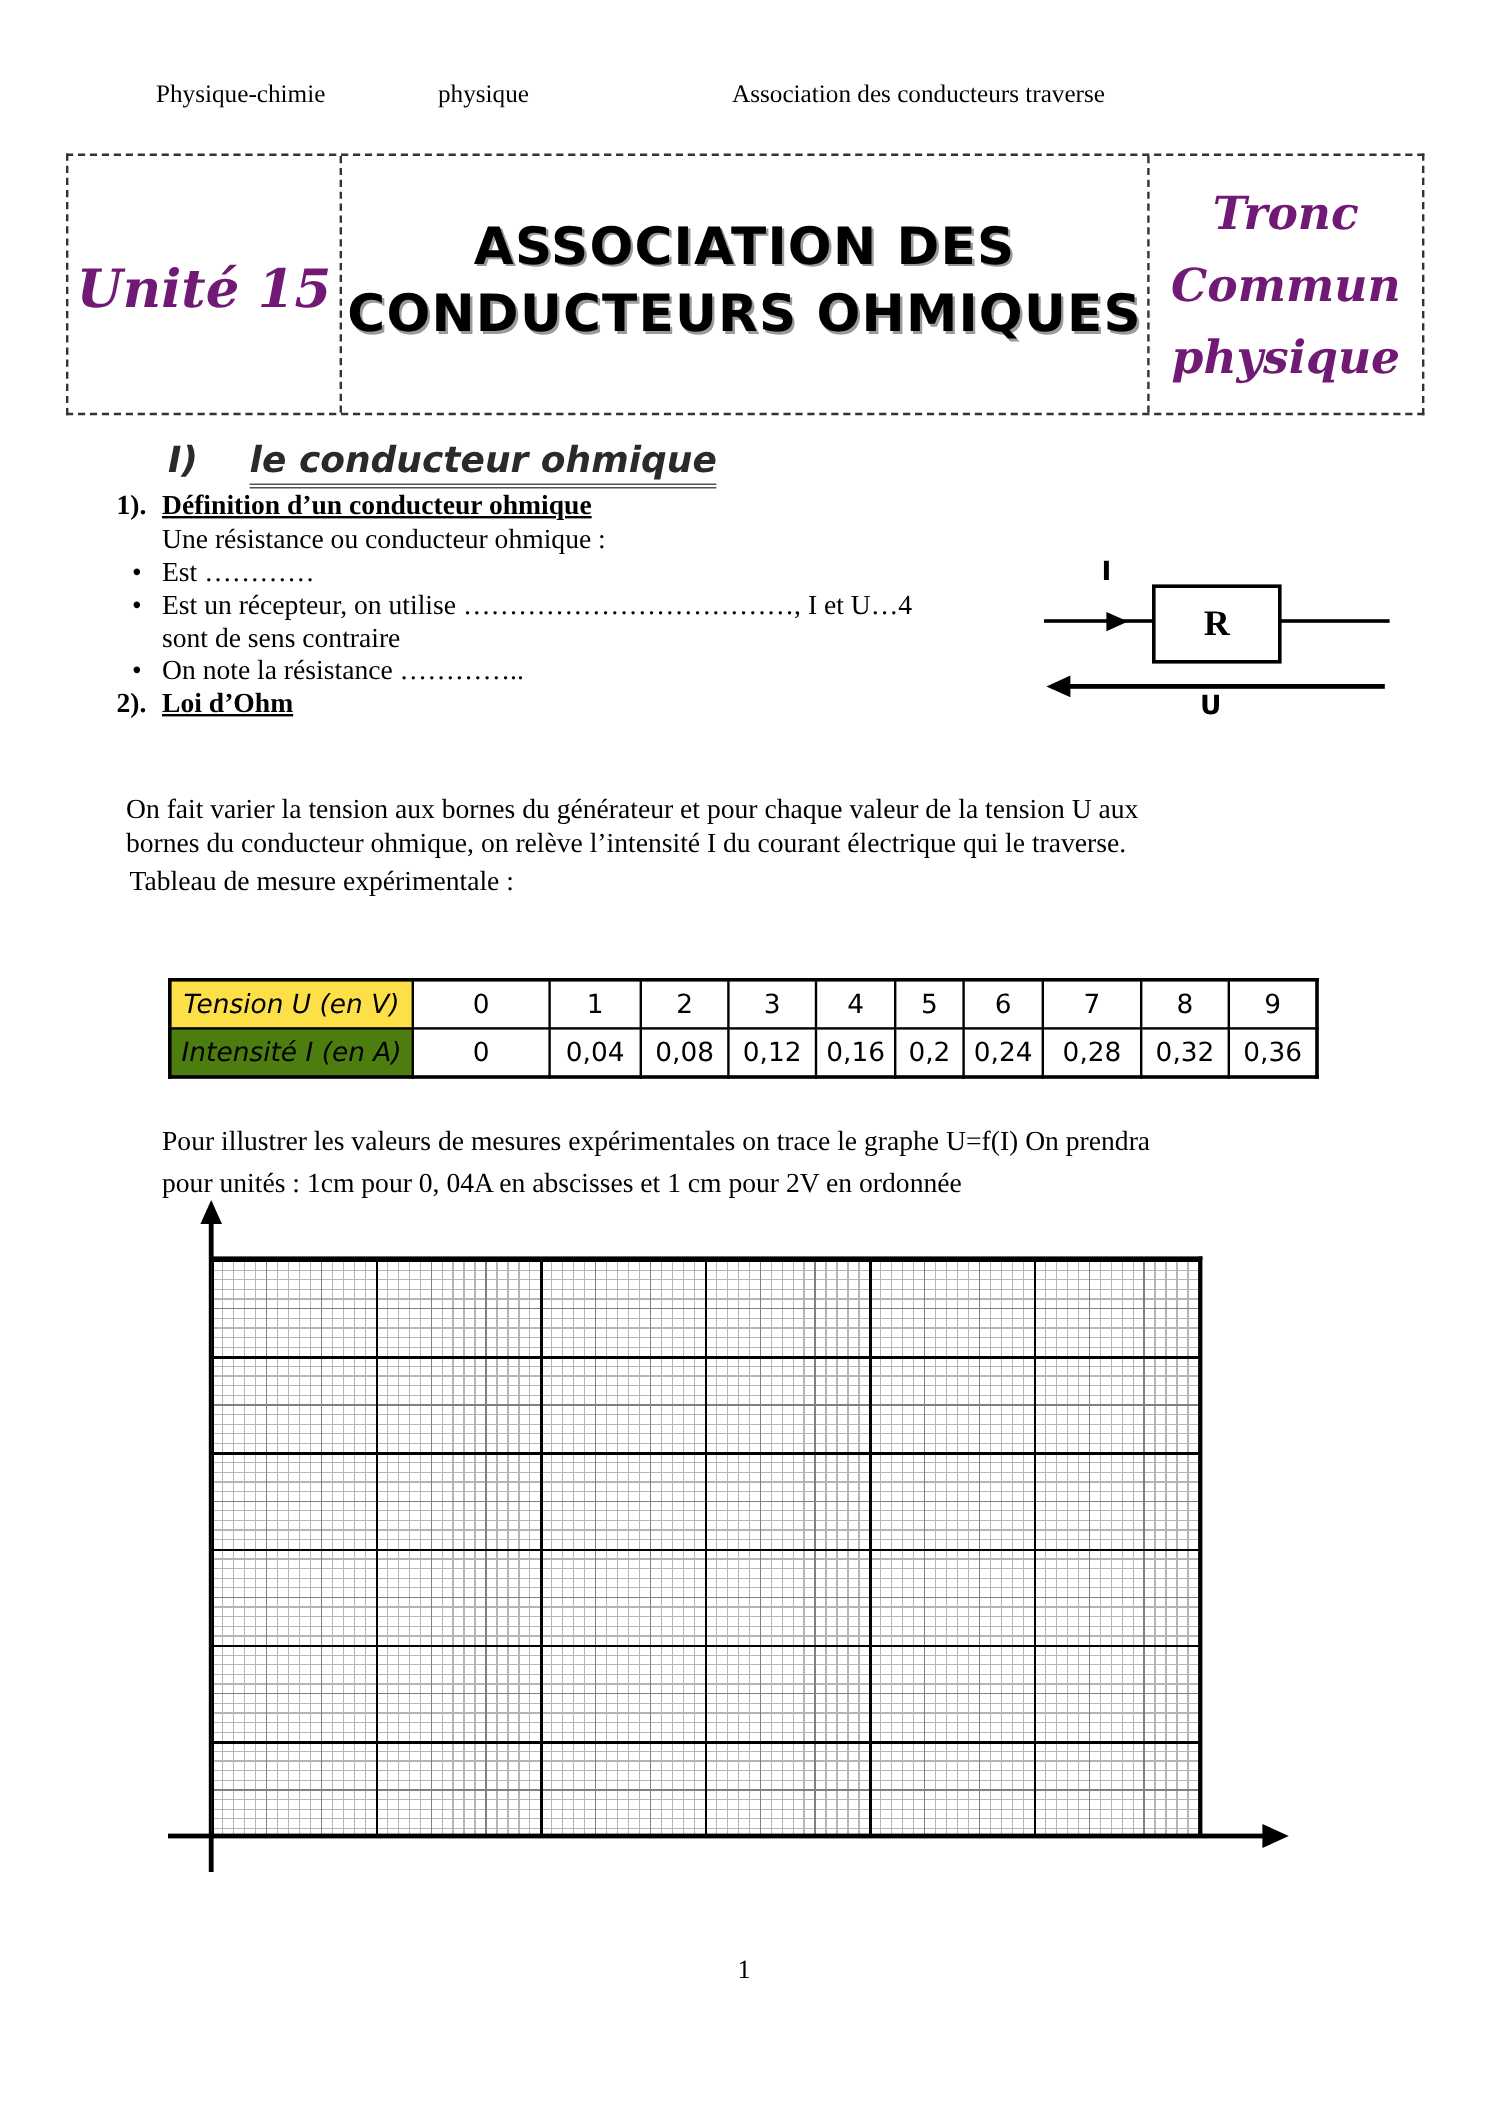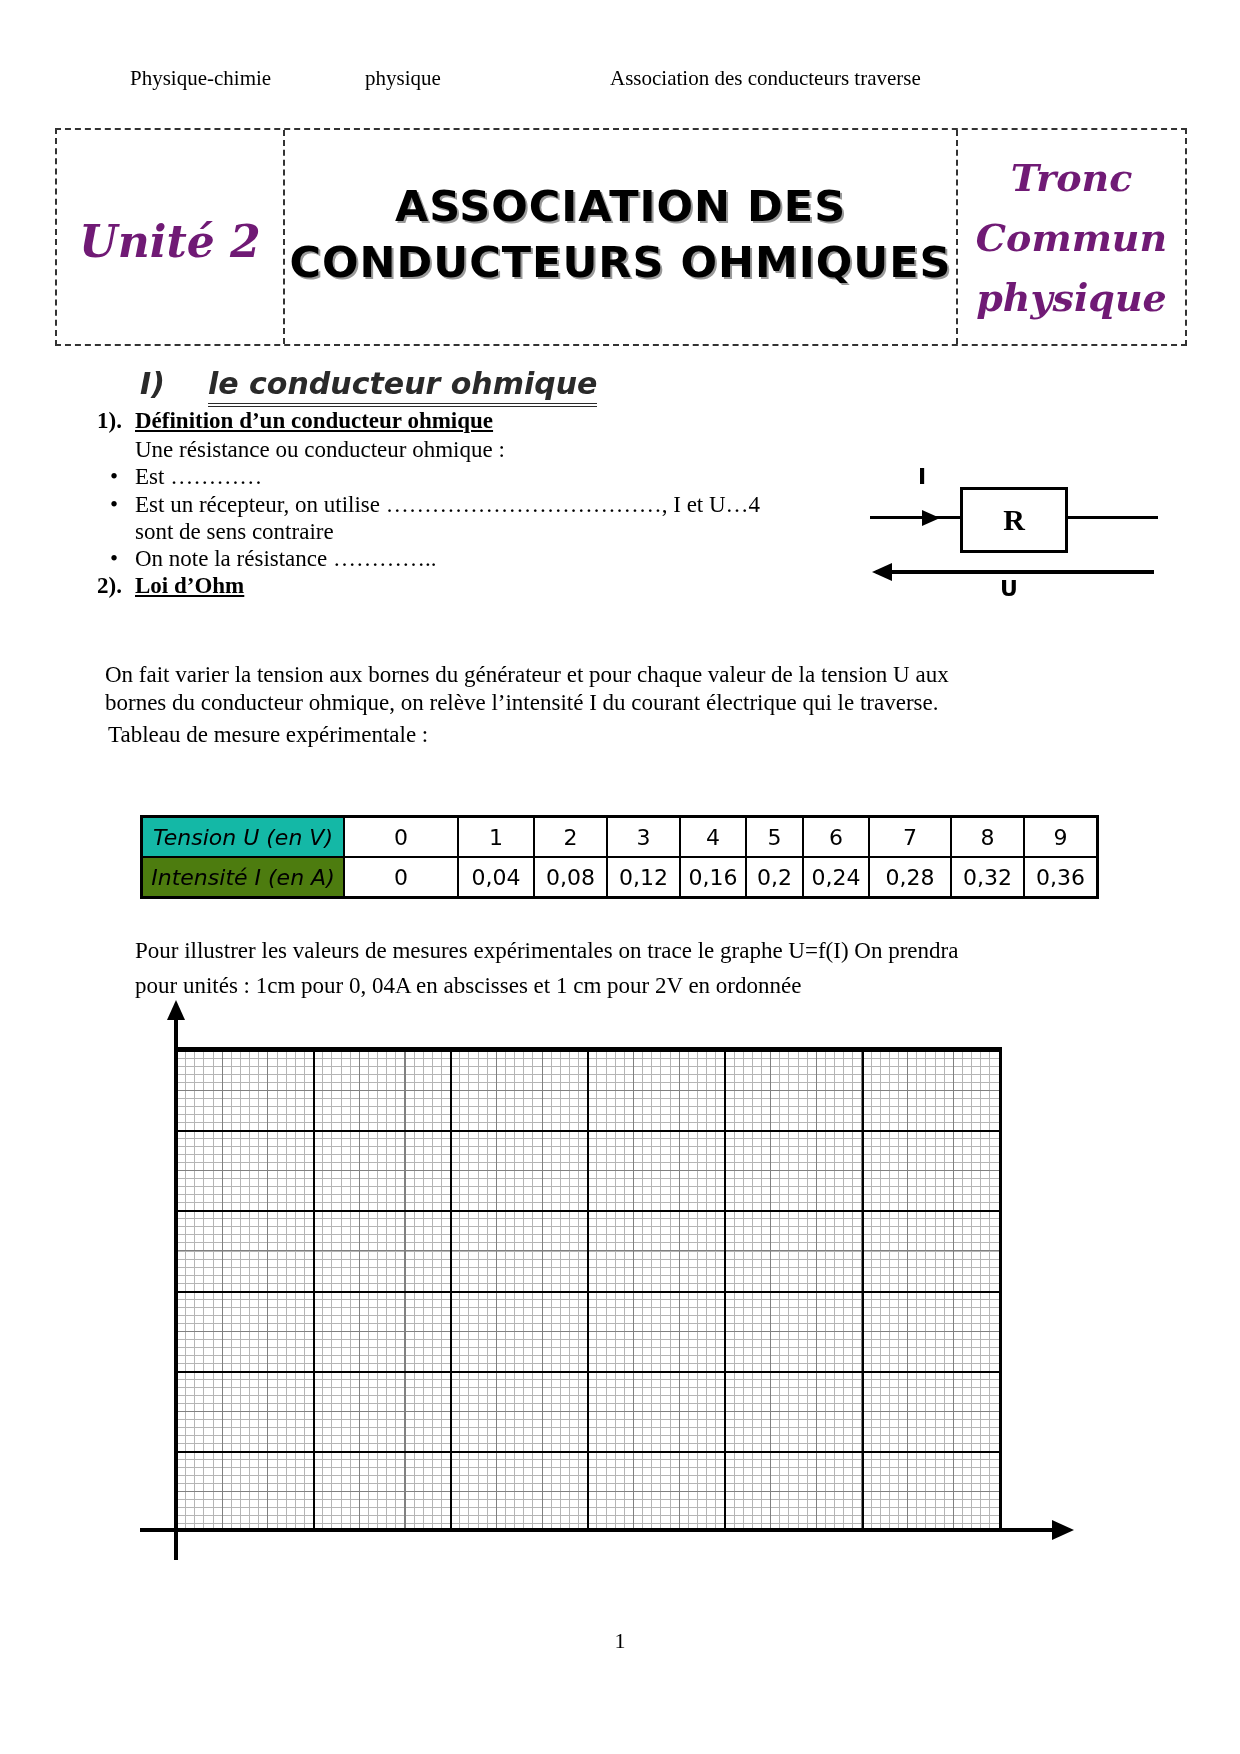--- a/index.html
+++ b/index.html
@@ -93,21 +93,21 @@
 <div class="page">
 
   <div class="hdr">
     <span class="h1">Physique-chimie</span>
     <span class="h2">physique</span>
     <span class="h3">Association des conducteurs traverse</span>
   </div>
 
   <div class="tbox">
     <div class="tcell tcell-left">
-      <div class="unit-label script">Unité 2</div>
+      <div class="unit-label script">Unité 15</div>
     </div>
     <div class="tcell tcell-mid">
       <div class="main-title">
         <div>ASSOCIATION DES</div>
         <div>CONDUCTEURS OHMIQUES</div>
       </div>
     </div>
     <div class="tcell tcell-right">
       <div class="level script">
         <div>Tronc</div>
@@ -150,21 +150,21 @@
     <span class="ulabel">U</span>
   </div>
 
   <div class="line" style="left:105px;top:662px;">On fait varier la tension aux bornes du générateur et pour chaque valeur de la tension U aux</div>
   <div class="line" style="left:105px;top:690px;">bornes du conducteur ohmique, on relève l’intensité I du courant électrique qui le traverse.</div>
   <div class="line" style="left:108px;top:722px;">Tableau de mesure expérimentale :</div>
 
   <table class="meas">
     <tbody>
         <tr>
-      <td class="rowhead" style="background:#14b8a6;">Tension U (en V)</td>
+      <td class="rowhead" style="background:#fde047;">Tension U (en V)</td>
       <td class="c0">0</td>
       <td class="c1">1</td>
       <td class="c2">2</td>
       <td class="c3">3</td>
       <td class="c4">4</td>
       <td class="c5">5</td>
       <td class="c6">6</td>
       <td class="c7">7</td>
       <td class="c8">8</td>
       <td class="c9">9</td>

